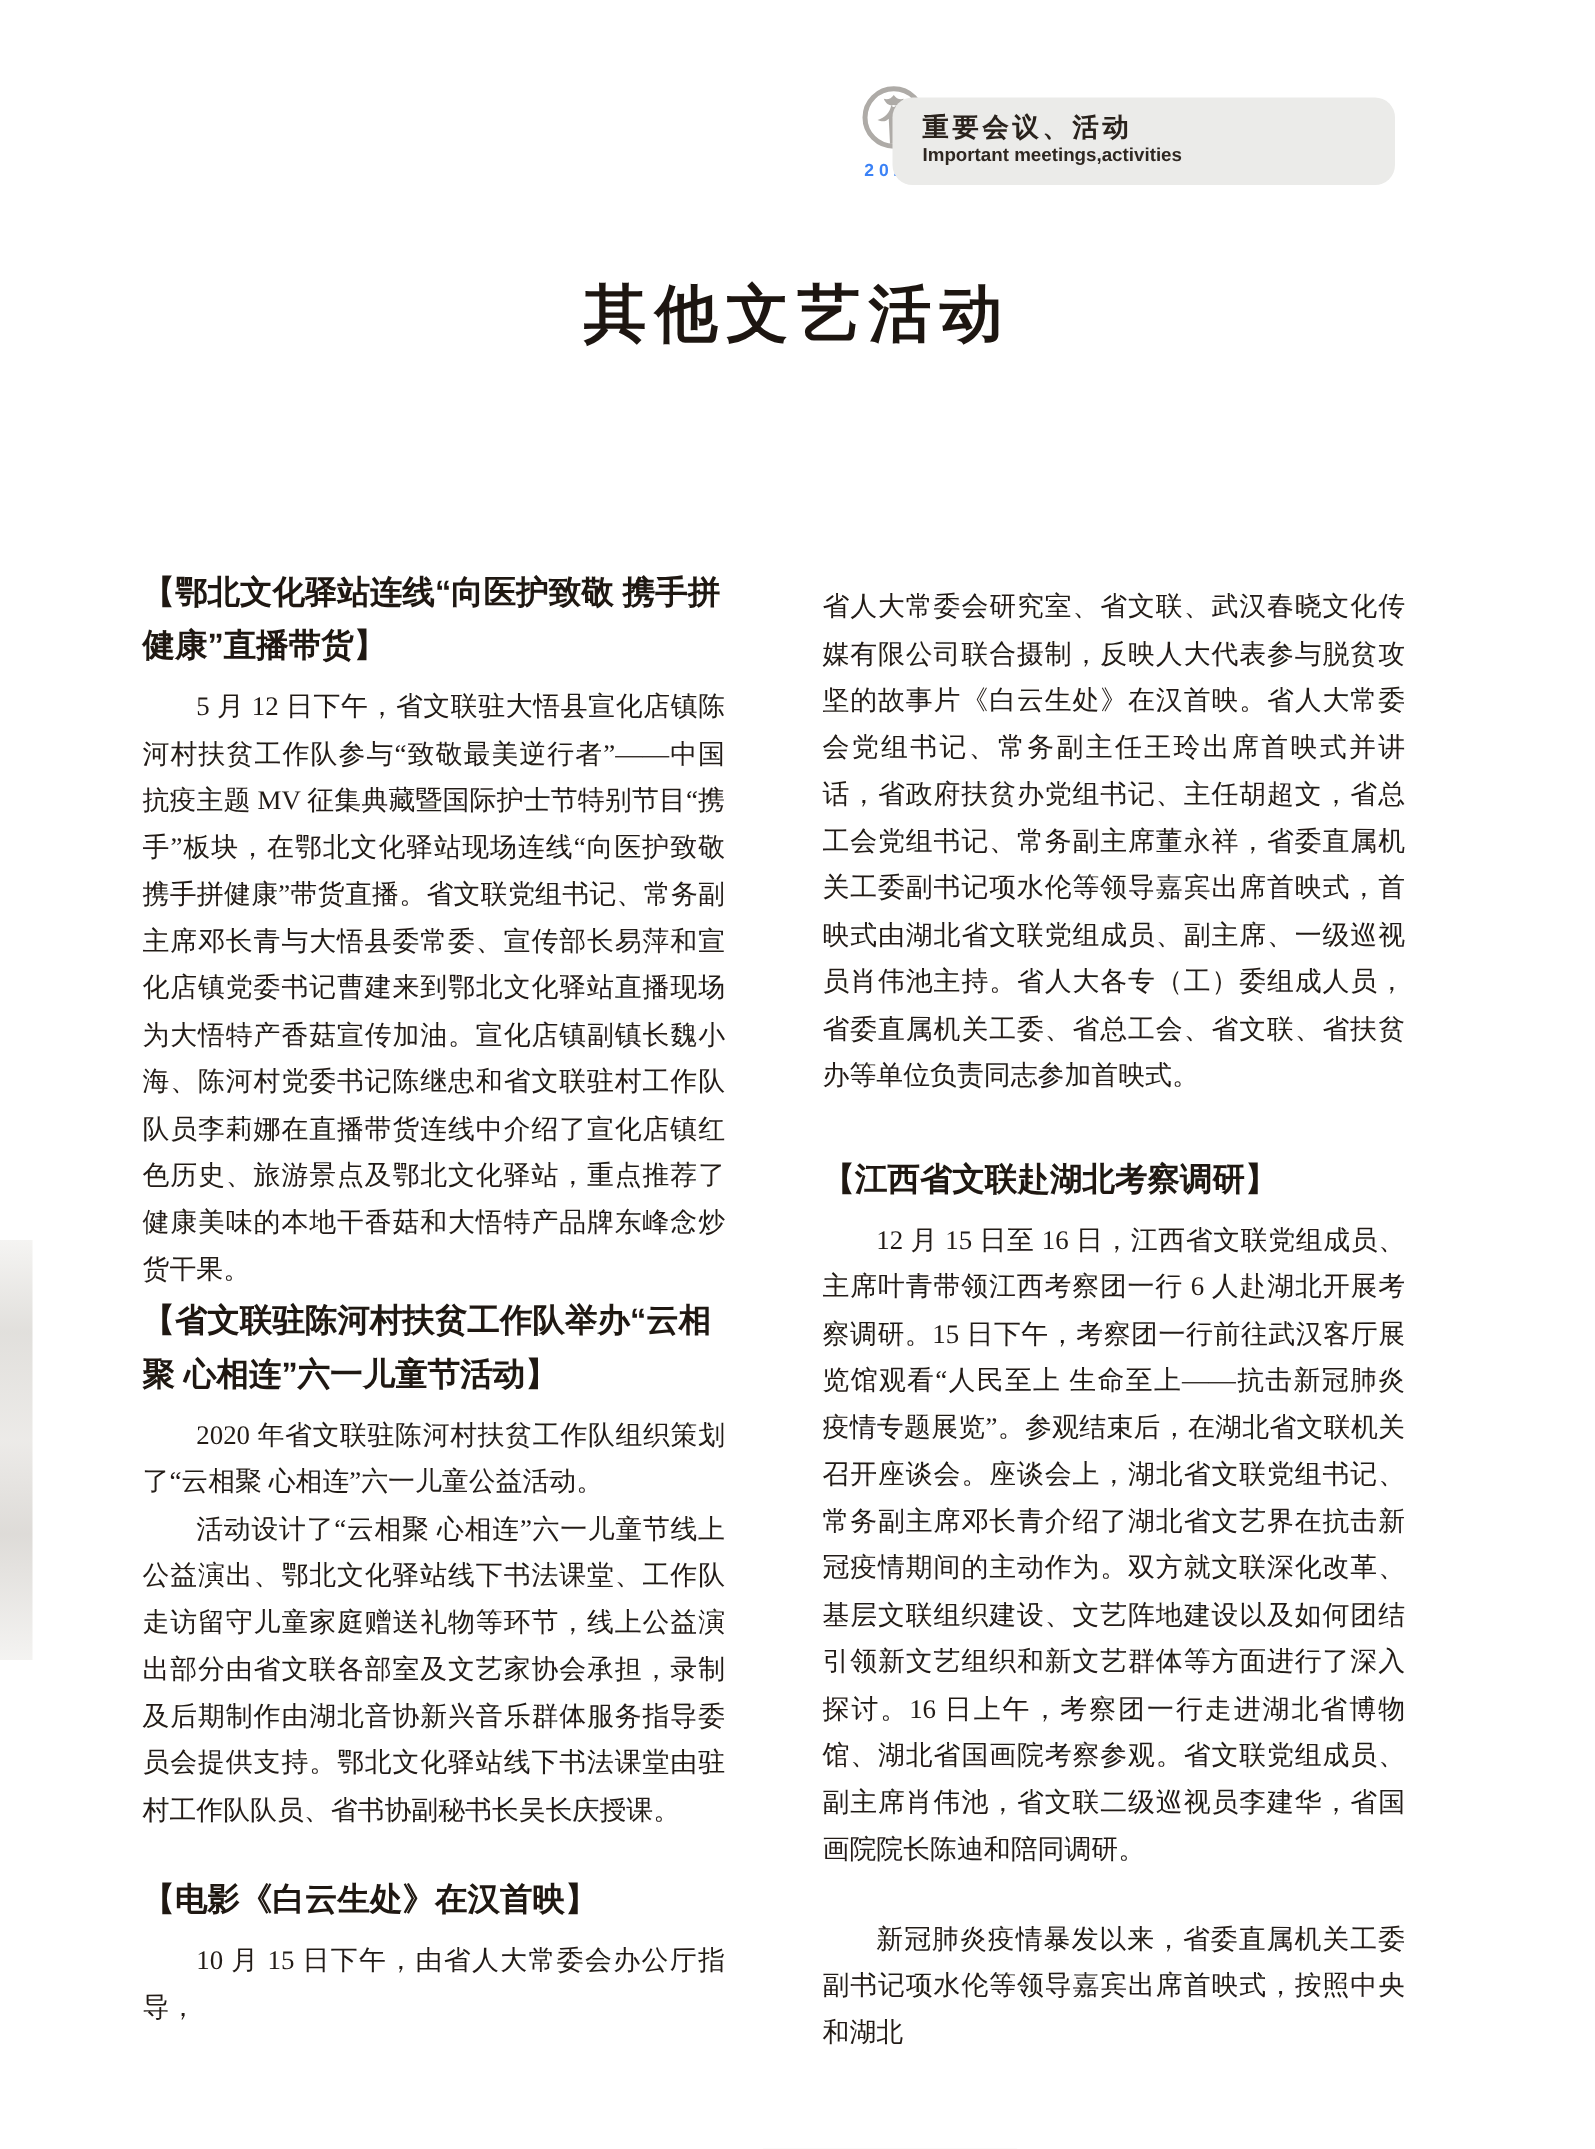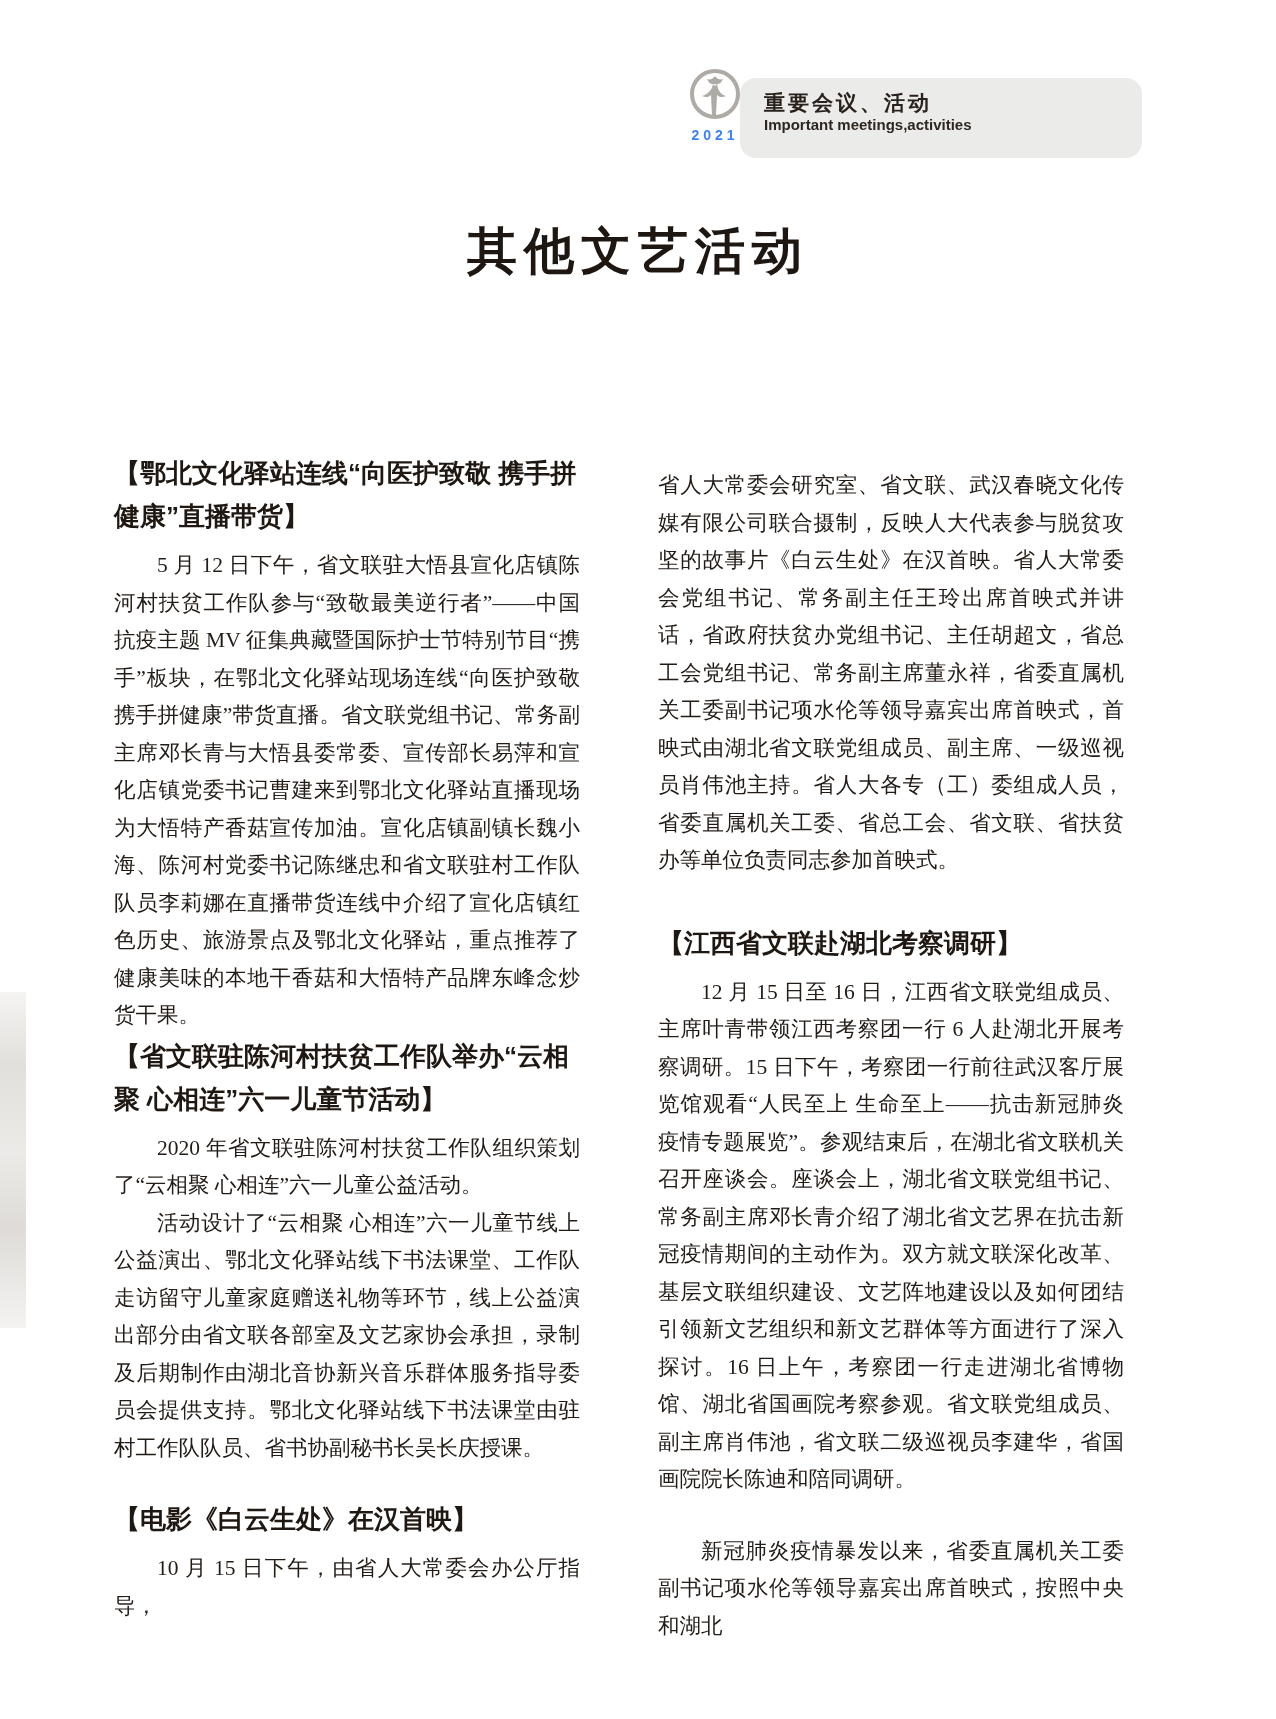--- a/index.html
+++ b/index.html
@@ -18,22 +18,22 @@
   }
   
   .logo-wrap { position:absolute; left:684px; top:68px; width:62px; text-align:center; }
   .logo-year {
     margin-top:3px;
     font-family:"Liberation Sans", sans-serif;
     font-weight:bold; font-size:14px; letter-spacing:4px;
     color:#3b82f6;
   }
   .cat-box {
-    position:absolute; left:740px; top:78px;
-    width:402px; height:80px;
+    position:absolute; left:714px; top:78px;
+    width:402px; height:70px;
     background:#ebebe9;
     border-radius:16px;
     box-sizing:border-box;
     padding:13px 0 0 24px;
   }
   .cat-cn {
     font-family:"Liberation Sans", sans-serif;
     font-weight:bold; font-size:21px; letter-spacing:3px;
     color:#292younger220;
     color:#29221c;

